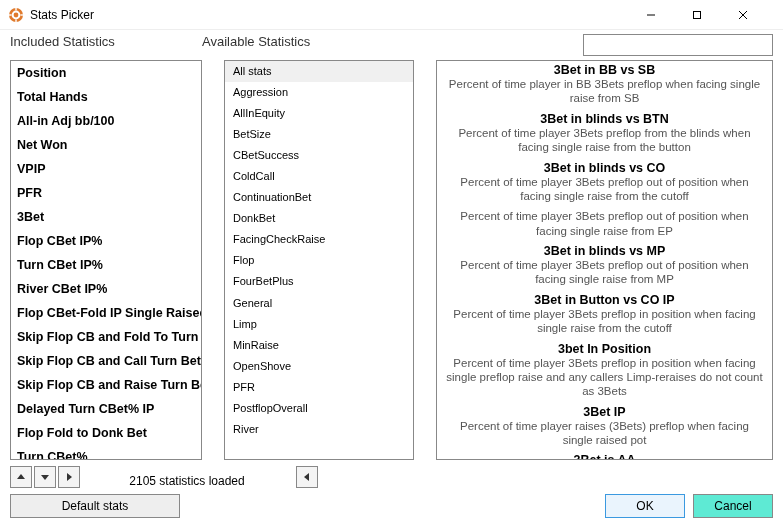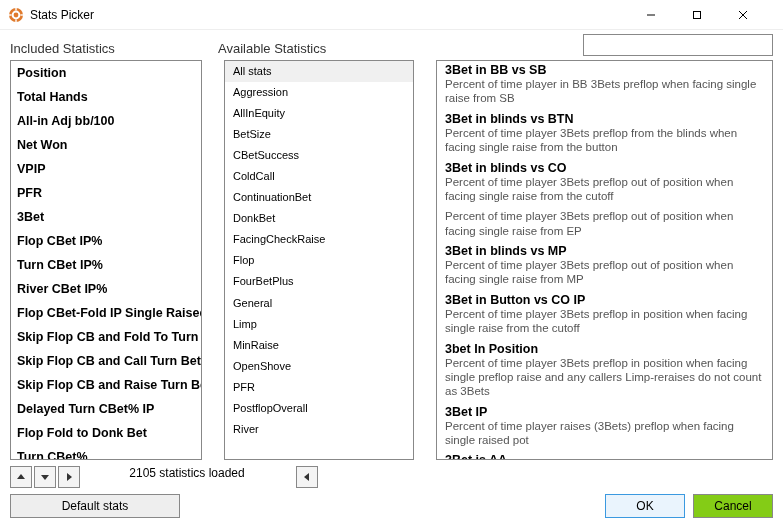--- a/index.html
+++ b/index.html
@@ -36,22 +36,21 @@
   }
   .content {
     flex:1;
     display:flex;
     flex-direction: column;
     padding: 4px 10px 8px 10px;
     overflow:hidden;
   }
   .toprow {
     display:flex;
-    align-items:flex-end;
-    gap:16px;
+    align-items:flex-start;
     margin-bottom:4px;
   }
   .col-label { font-size:13px; color:#333; }
   .col-inc { width:192px; }
   .col-avail { width:190px; }
   .col-desc { flex:1; display:flex; justify-content:flex-end; }
   .searchbox {
     width:190px; height:22px; border:1px solid #888; padding:2px 4px;
   }
   .lists {
@@ -62,21 +61,21 @@
   }
   .listbox {
     border:1px solid #888;
     overflow-y:scroll;
     overflow-x:hidden;
     background:#fff;
     position:relative;
   }
   .lb-inc { width:192px; }
   .lb-avail { width:190px; }
-  .lb-desc { flex:1; }
+  .lb-desc { flex:1;text-align:center; }
   .lb-inc .item {
     padding:2px 6px;
     font-weight:700;
     font-size:12.5px;
     white-space:nowrap;
     line-height:1.6;
   }
   .lb-avail .item {
     padding:2px 8px;
     font-size:11px;
@@ -93,21 +92,21 @@
     font-weight:700;
     font-size:12.5px;
   }
   .desc-item .d {
     color:#555;
     font-size:11.5px;
     line-height:1.25;
   }
   .midrow {
     display:flex;
-    align-items:flex-start;
+    align-items:flex-end;
     gap:10px;
     margin-top:6px;
   }
   .arrowbtns { display:flex; gap:2px; }
   .smallbtn {
     width:22px;height:22px;border:1px solid #888;background:#f4f4f4;
     display:flex;align-items:center;justify-content:center;font-size:11px;
     cursor:pointer;
   }
   .count-label {
@@ -123,21 +122,21 @@
     display:flex;
     align-items:center;
     margin-top:6px;
   }
   .defaultbtn {
     width:170px;height:24px;border:1px solid #888;background:#eee;
     cursor:pointer;font-size:12px;
   }
   .spacer { flex:1; }
   .okbtn, .cancelbtn {
-    width:80px;height:24px;border:1px solid #888;background:#84cc16;
+    width:80px;height:24px;border:1px solid #888;background:#5eead4;
     cursor:pointer;font-size:12px;margin-left:8px;
   }
   .okbtn { border:1px solid #3b99e0; background:#eaf4fd; }
   
   .listbox::-webkit-scrollbar { width:16px; height:16px; }
   .listbox::-webkit-scrollbar-thumb { background:#c8c8c8; }
   .listbox::-webkit-scrollbar-track { background:#f1f1f1; }
 </style>
 </head>
 <body>

